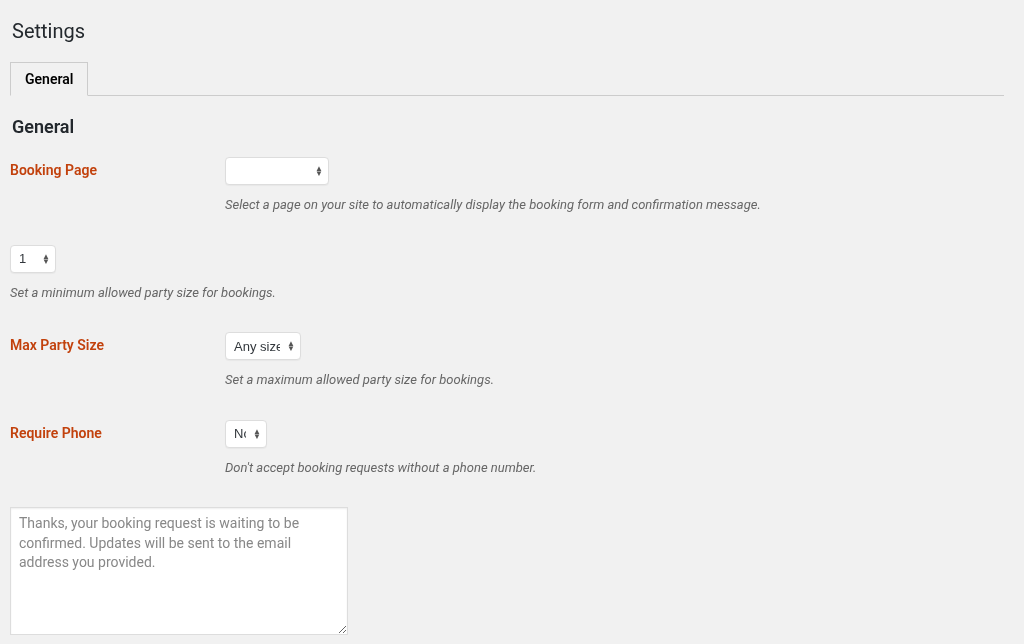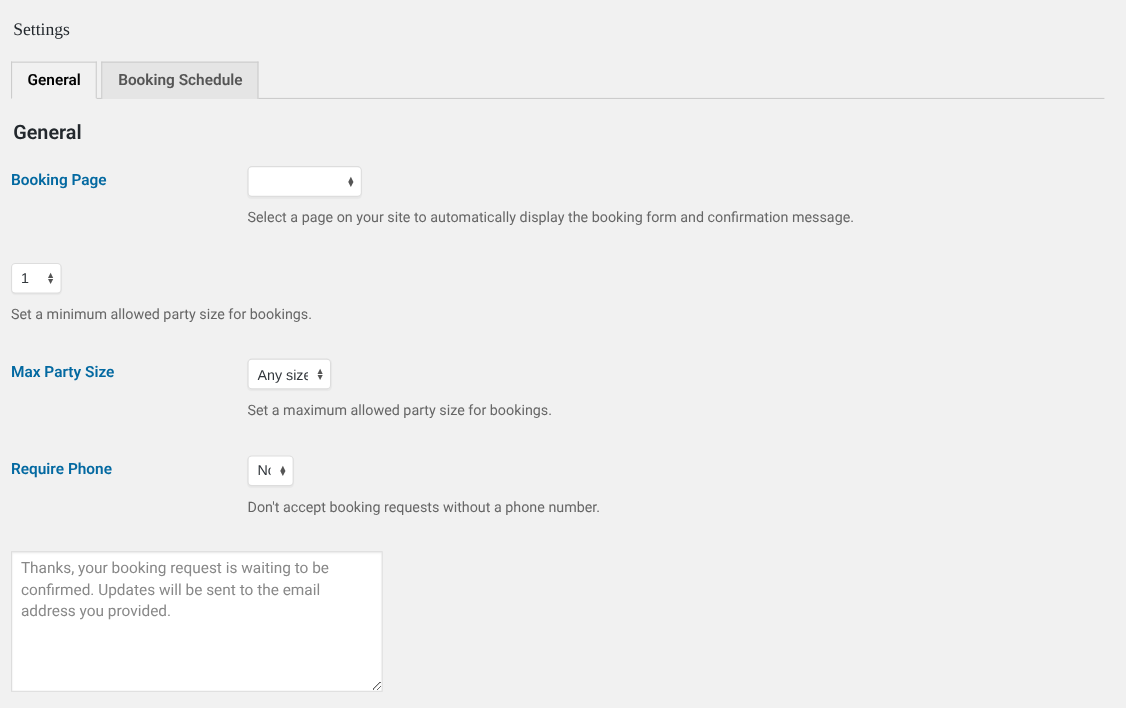--- a/index.html
+++ b/index.html
@@ -8,26 +8,25 @@
       padding: 0;
     }
     body {
       font-family: -apple-system, BlinkMacSystemFont, "Segoe UI", Roboto, Helvetica, Arial, sans-serif;
       background: #f1f1f1;
       color: #23282d;
       padding: 10px 20px 20px 10px;
       font-size: 13px;
     }
     h1.page-title {
-      font-size: 16px;
+      font-size: 20px;
       font-weight: 400;
       color: #23282d;
       margin: 0 0 15px 2px;
       padding: 9px 0 4px 0;
-      font-family: Liberation Serif, serif;
     }
     .tabs {
       border-bottom: 1px solid #ccc;
       display: flex;
       margin-bottom: 0;
     }
     .tab {
       background: #e5e5e5;
       border: 1px solid #ccc;
       border-bottom: none;
@@ -54,21 +53,21 @@
     .form-row {
       display: flex;
       align-items: flex-start;
       margin-bottom: 30px;
     }
     .form-label {
       width: 215px;
       flex-shrink: 0;
       font-weight: 600;
       font-size: 14px;
-      color: #0369a1;
+      color: #c2410c;
       padding-top: 5px;
     }
     .form-control {
       flex: 1;
     }
     .select-wrap {
       display: inline-block;
       position: relative;
       background: #fff;
       border: 1px solid #ddd;
@@ -100,20 +99,21 @@
       transform: translateY(-50%);
       pointer-events: none;
       display: flex;
       flex-direction: column;
       line-height: 5px;
       font-size: 8px;
       color: #555;
     }
     .description {
       color: #666;
+      font-style: italic;
       font-size: 13px;
       margin-top: 10px;
       line-height: 1.5;
     }
     textarea.success-msg {
       width: 338px;
       height: 128px;
       border: 1px solid #ddd;
       background: #fff;
       box-shadow: inset 0 1px 2px rgba(0,0,0,0.07);
@@ -126,21 +126,20 @@
       line-height: 1.4;
     }
   </style>
 </head>
 <body>
 
 <h1 class="page-title">Settings</h1>
 
 <div class="tabs">
   <div class="tab active">General</div>
-  <div class="tab">Booking Schedule</div>
 </div>
 
 <h2 class="section-title">General</h2>
 
 <div class="form-row">
   <div class="form-label">Booking Page</div>
   <div class="form-control">
     <div class="select-wrap wide">
       <select>
         <option></option>

